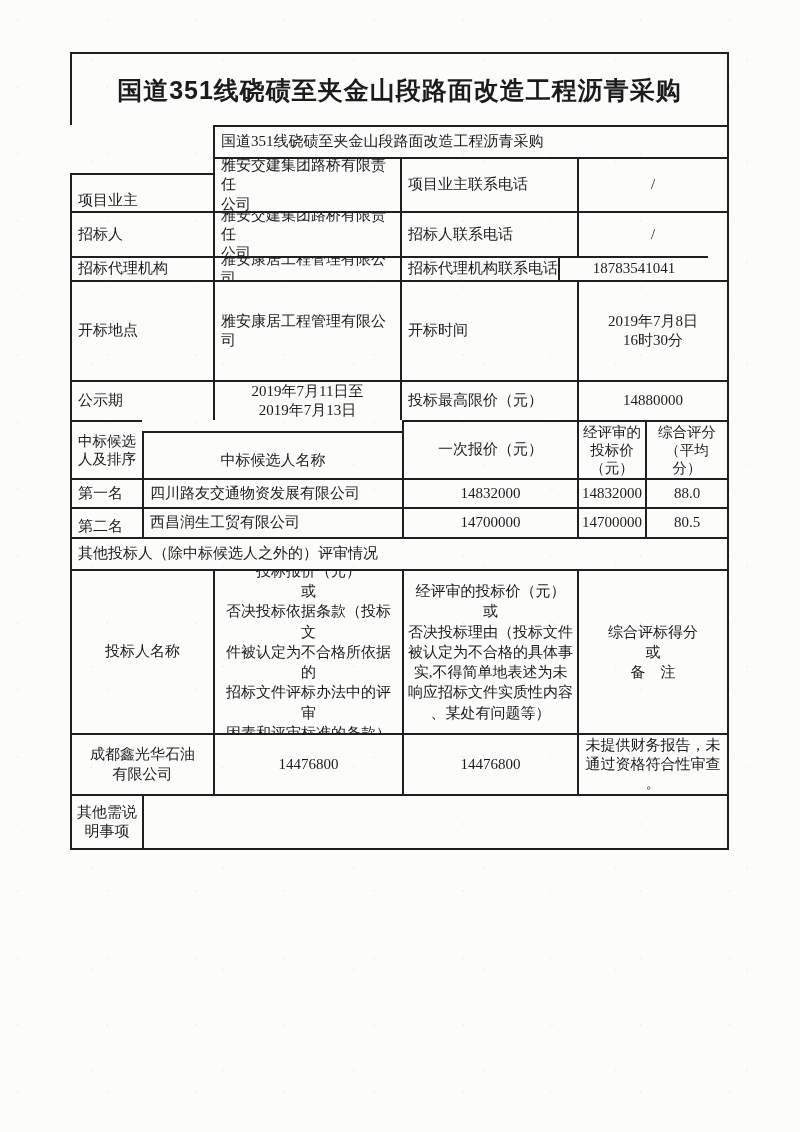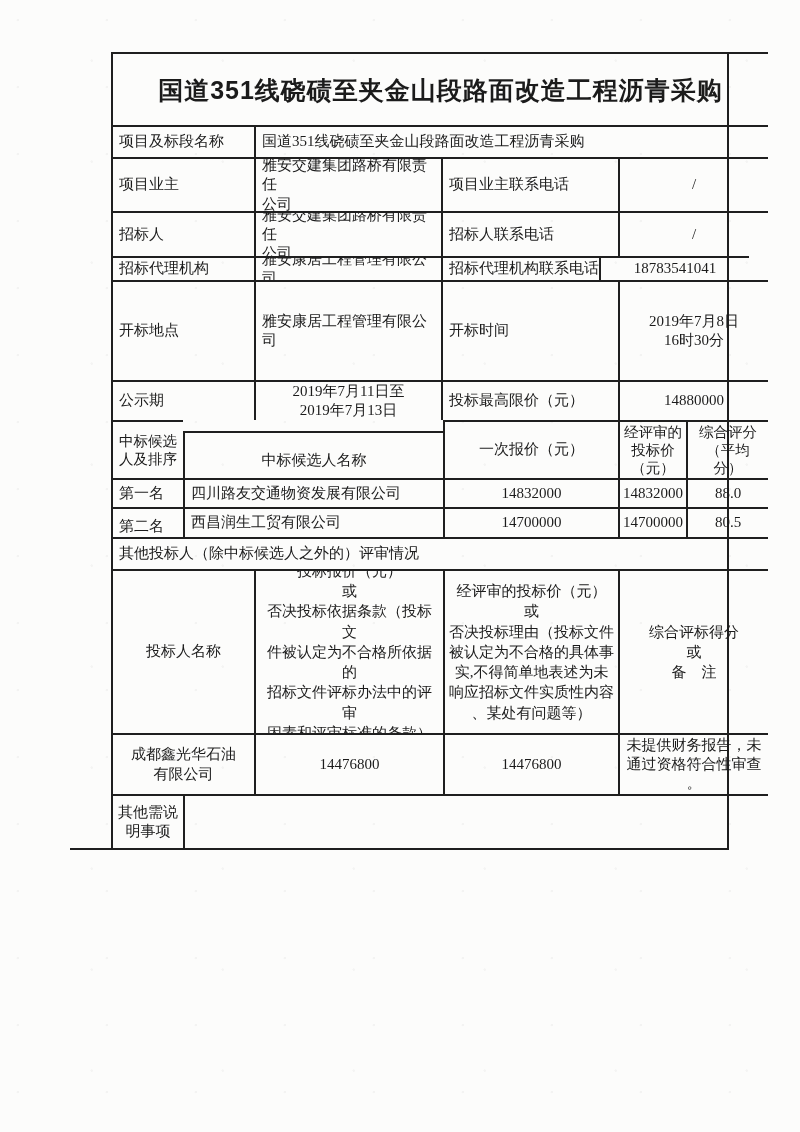--- a/index.html
+++ b/index.html
@@ -24,42 +24,41 @@
     border-right:2px solid var(--ln);
     border-bottom:2px solid var(--ln);
   }
   .cell{
     position:absolute;box-sizing:border-box;
     border-left:2px solid var(--ln);
     border-top:2px solid var(--ln);
     display:flex;align-items:center;justify-content:center;
     text-align:center;white-space:pre-line;
     font-size:15px;line-height:1.28;color:var(--ink);
-    padding:1px 4px;overflow:hidden;margin-left:41px;
+    padding:1px 4px;overflow:hidden;
   }
   .left{justify-content:flex-start;text-align:left;padding-left:6px;}
   .title{
     font-family:"Liberation Sans","DejaVu Sans",sans-serif;
     font-weight:bold;font-size:25px;letter-spacing:1px;
   }
   .sm{font-size:14.5px;line-height:1.25;}
   .hdr{line-height:1.35;}
 </style>
 </head>
 <body>
 
 <div class="page">
   <div class="doc">
 
     <div class="cell title" style="left:0;top:0;width:657px;height:73px">国道351线硗碛至夹金山段路面改造工程沥青采购</div>
 
-    <div class="cell left" style="left:0;top:73px;width:143px;height:32px">项目及标段名称</div>
     <div class="cell left" style="left:143px;top:73px;width:514px;height:32px">国道351线硗碛至夹金山段路面改造工程沥青采购</div>
 
-    <div class="cell left" style="left:0;top:105px;width:143px;height:54px">项目业主</div>
+    <div class="cell left" style="left:0;top:121px;width:143px;height:54px">项目业主</div>
     <div class="cell left" style="left:143px;top:105px;width:187px;height:54px">雅安交建集团路桥有限责任
 公司</div>
     <div class="cell left" style="left:330px;top:105px;width:177px;height:54px">项目业主联系电话</div>
     <div class="cell" style="left:507px;top:105px;width:150px;height:54px">/</div>
 
     <div class="cell left" style="left:0;top:159px;width:143px;height:45px">招标人</div>
     <div class="cell left" style="left:143px;top:159px;width:187px;height:45px">雅安交建集团路桥有限责任
 公司</div>
     <div class="cell left" style="left:330px;top:159px;width:177px;height:45px">招标人联系电话</div>
     <div class="cell" style="left:507px;top:159px;width:150px;height:45px">/</div>

